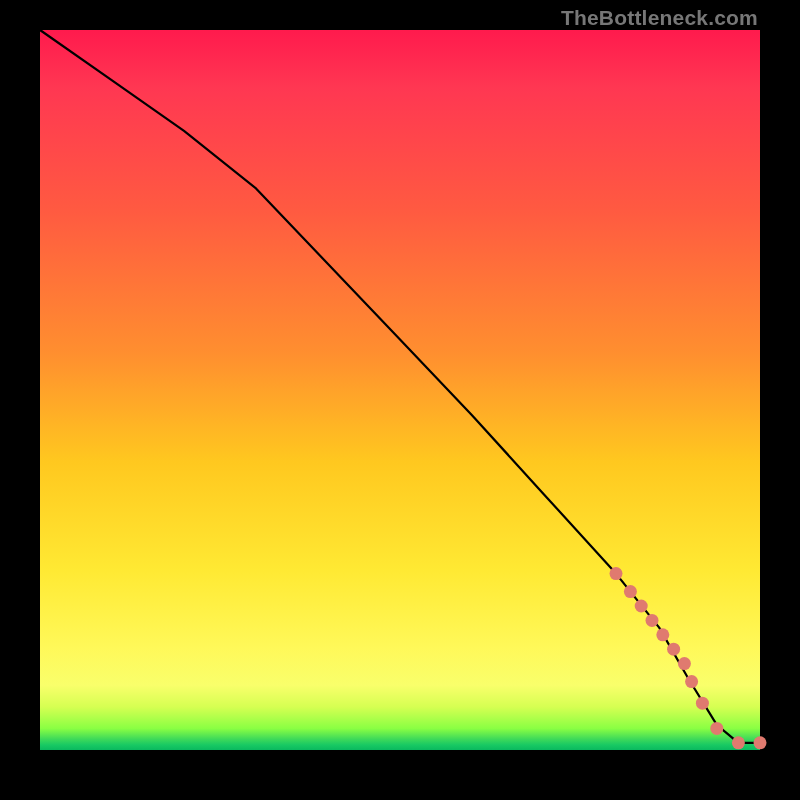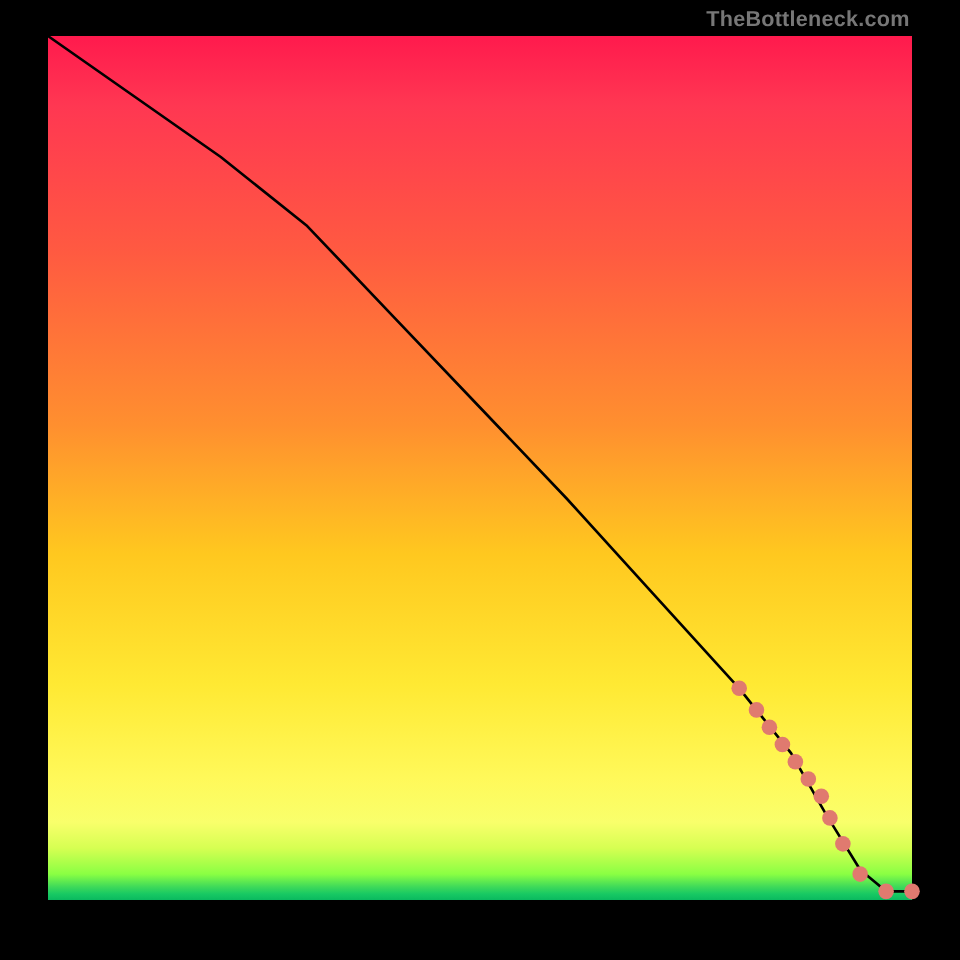--- a/index.html
+++ b/index.html
@@ -48,21 +48,21 @@
   .curve {
     position: absolute;
     inset: 0;
     overflow: visible;
   }
   .watermark {
     position: absolute;
     top: 6px;
     right: 42px;
     color: #777;
-    font-size: 18px;
+    font-size: 21px;
     font-weight: 600;
     letter-spacing: 0.2px;
     user-select: none;
     white-space: nowrap;
   }
 </style>
 </head>
 <body>
 
 <div class="outer">

